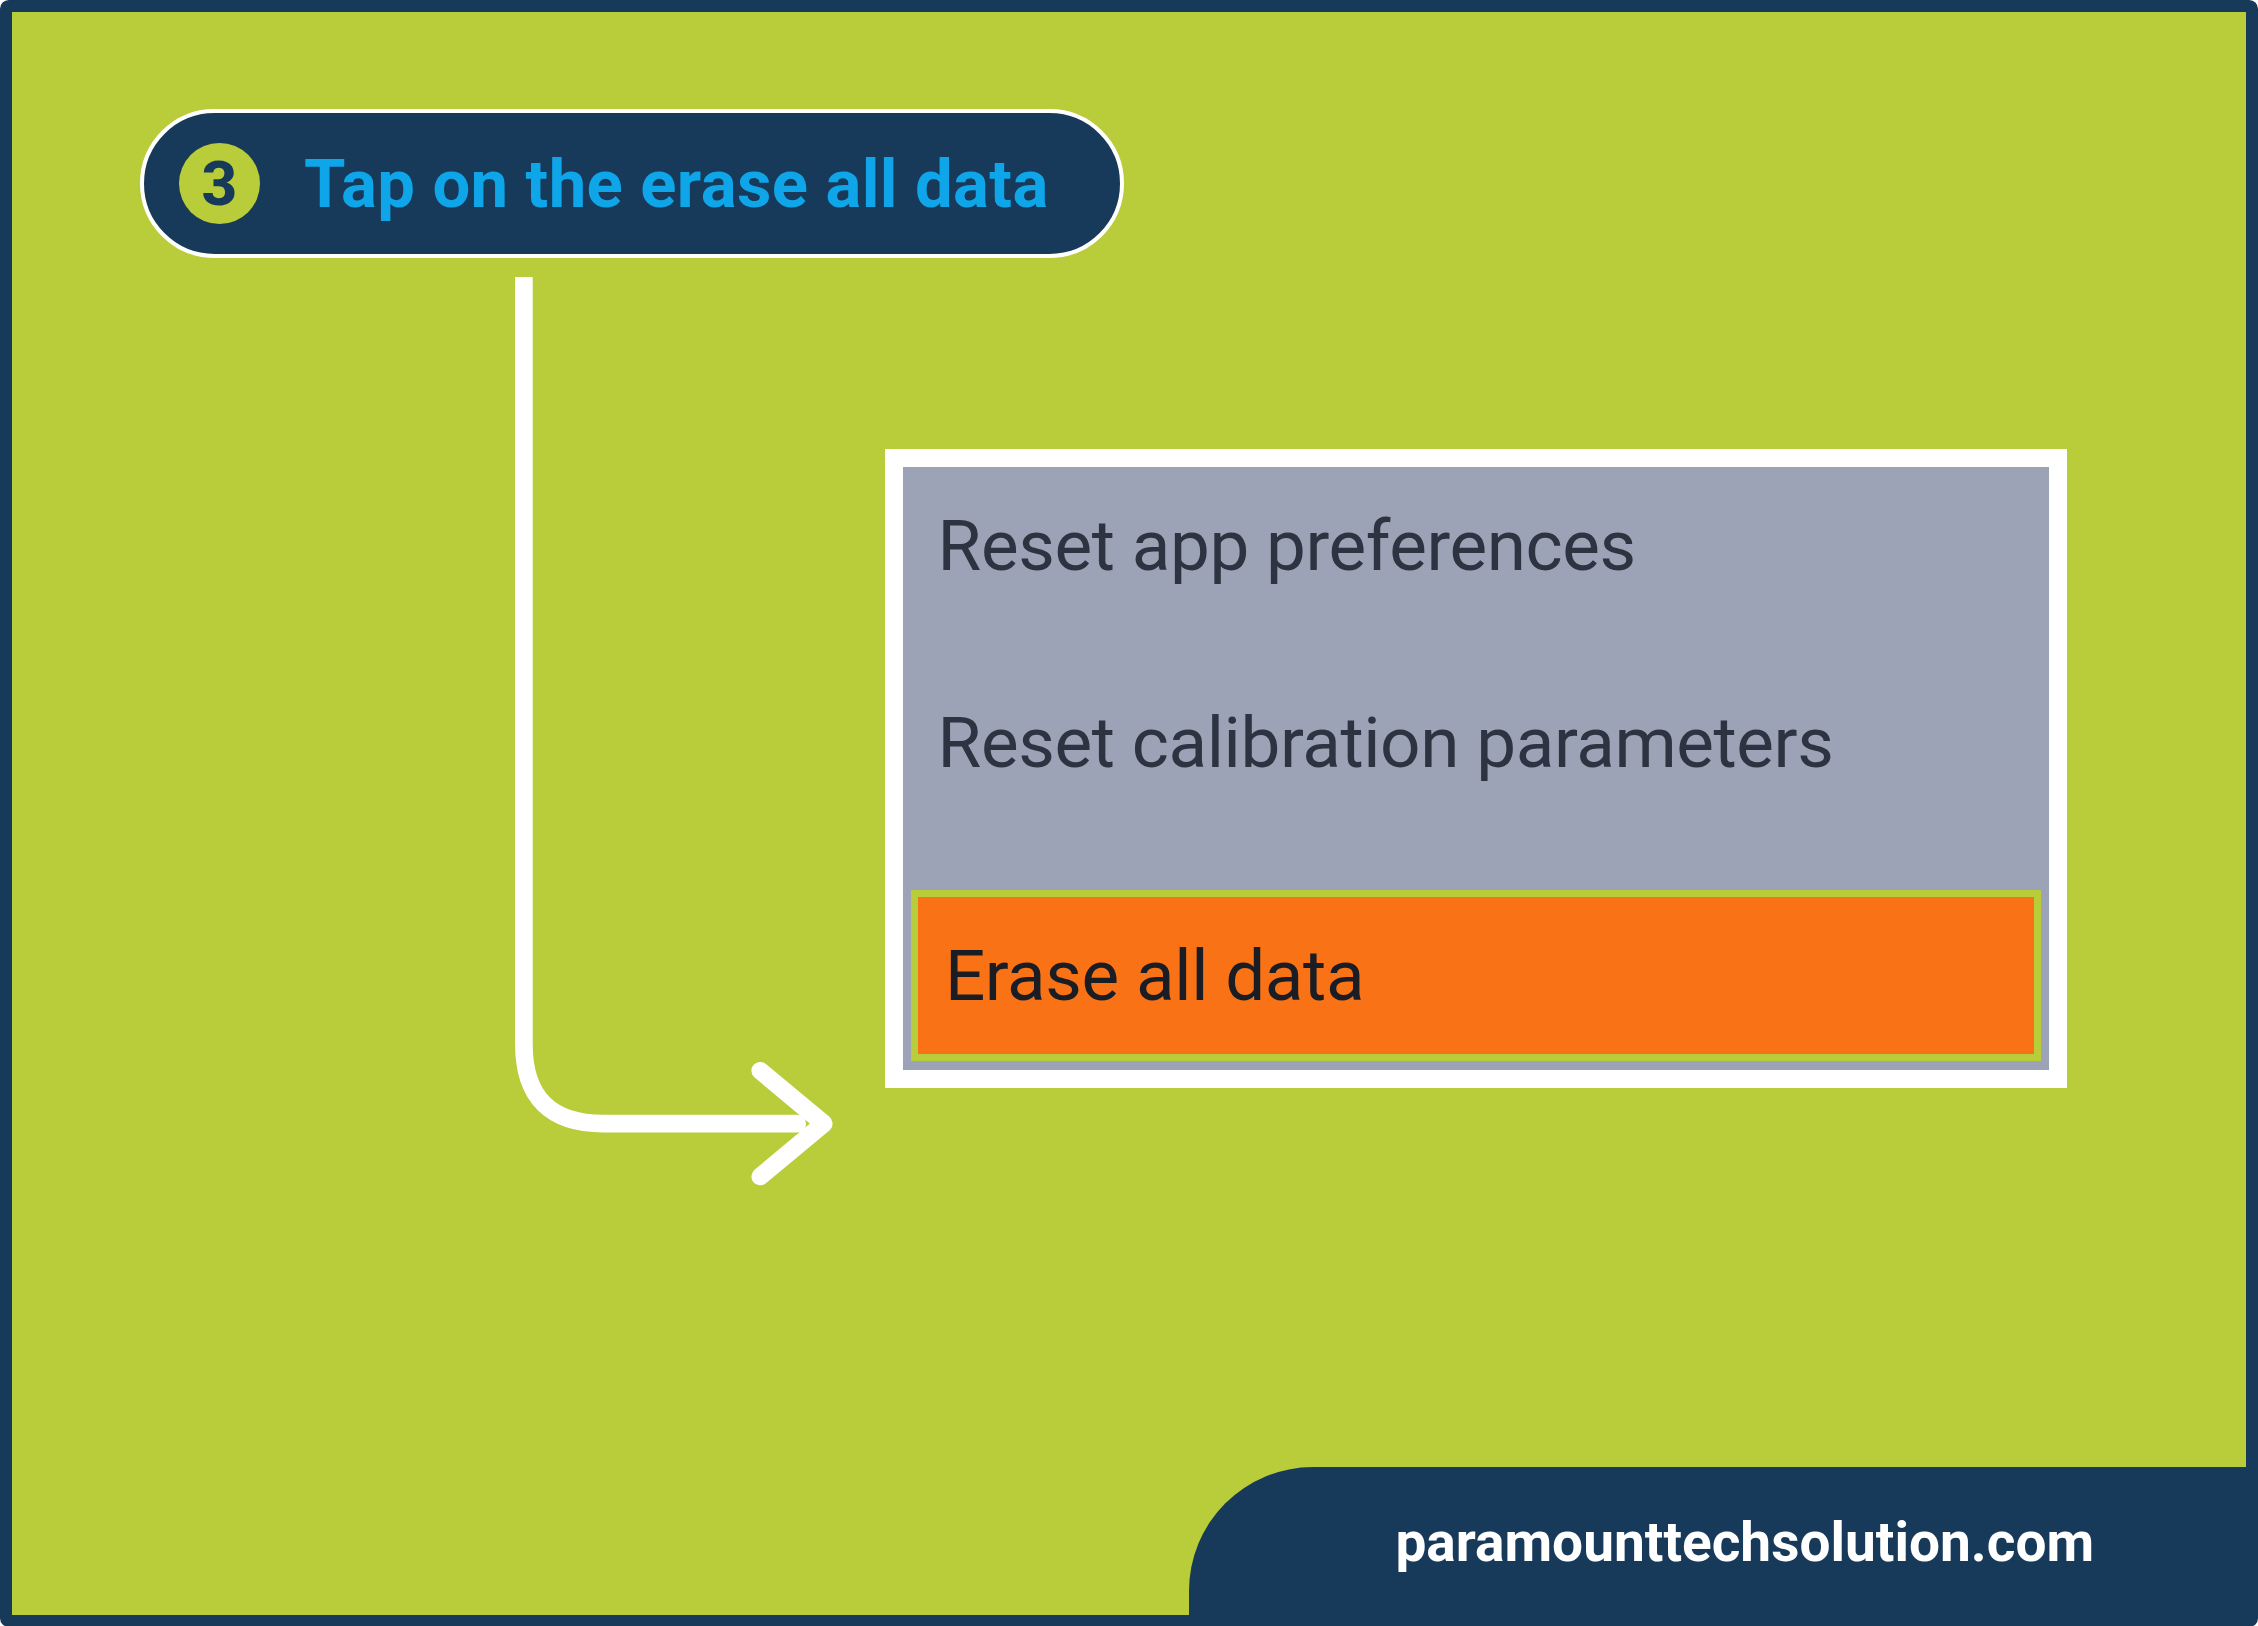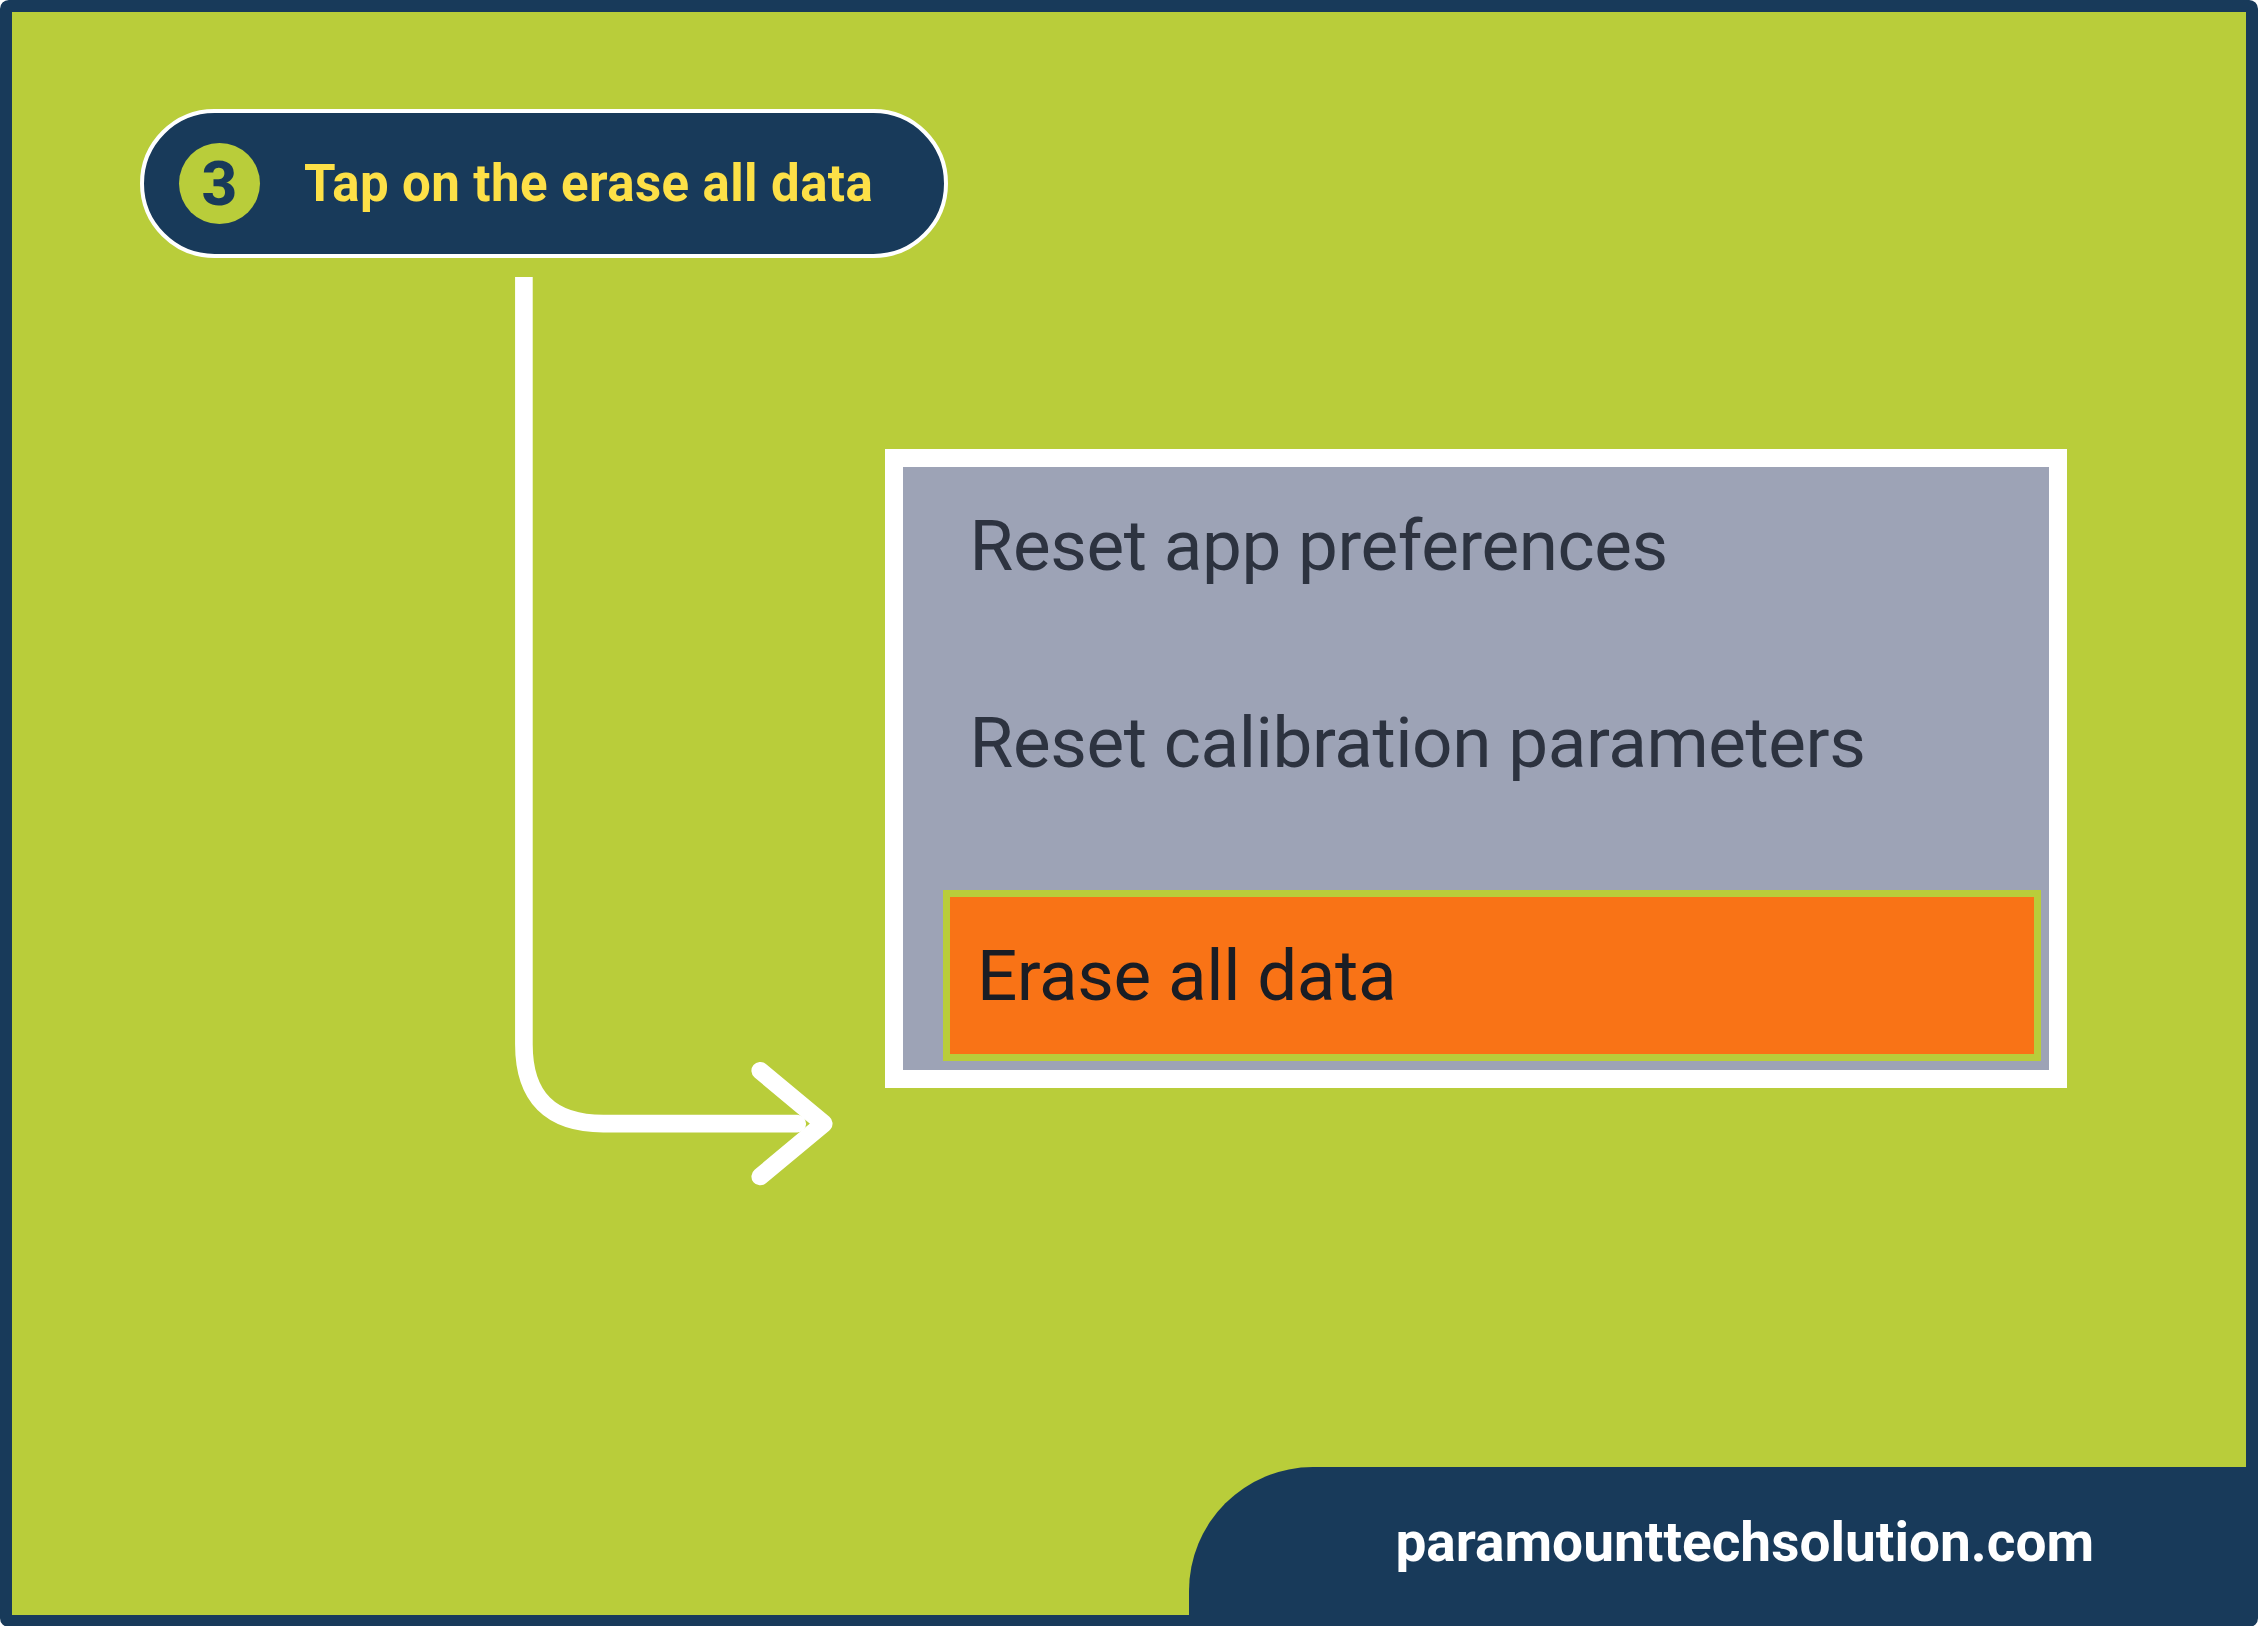--- a/index.html
+++ b/index.html
@@ -39,22 +39,22 @@
     background: #b9cd3a;
     border-radius: 50%;
     display: flex;
     align-items: center;
     justify-content: center;
     color: #183a5a;
     font-size: 62px;
     font-weight: 800;
   }
   .step-text {
-    color: #fde047;
-    font-size: 51px;
+    color: #0ea5e9;
+    font-size: 67px;
     font-weight: 700;
     letter-spacing: 0.4px;
   }
   .arrow-wrap {
     position: absolute;
     top: 265px;
     left: 406px;
     width: 494px;
     height: 926px;
   }
@@ -62,21 +62,20 @@
     position: absolute;
     top: 437px;
     left: 873px;
     width: 1182px;
     background: #fff;
     padding: 17.6px;
   }
   .menu-inner {
     width: 100%;
     background: #9da3b6;
-    padding-left: 32px;
   }
   .menu-item {
     font-size: 71px;
     color: #2d3340;
     padding: 44px 35px 44px 35px;
     font-weight: 400;
     letter-spacing: -0.4px;
   }
   .menu-item.first {
     padding-top: 37px;

